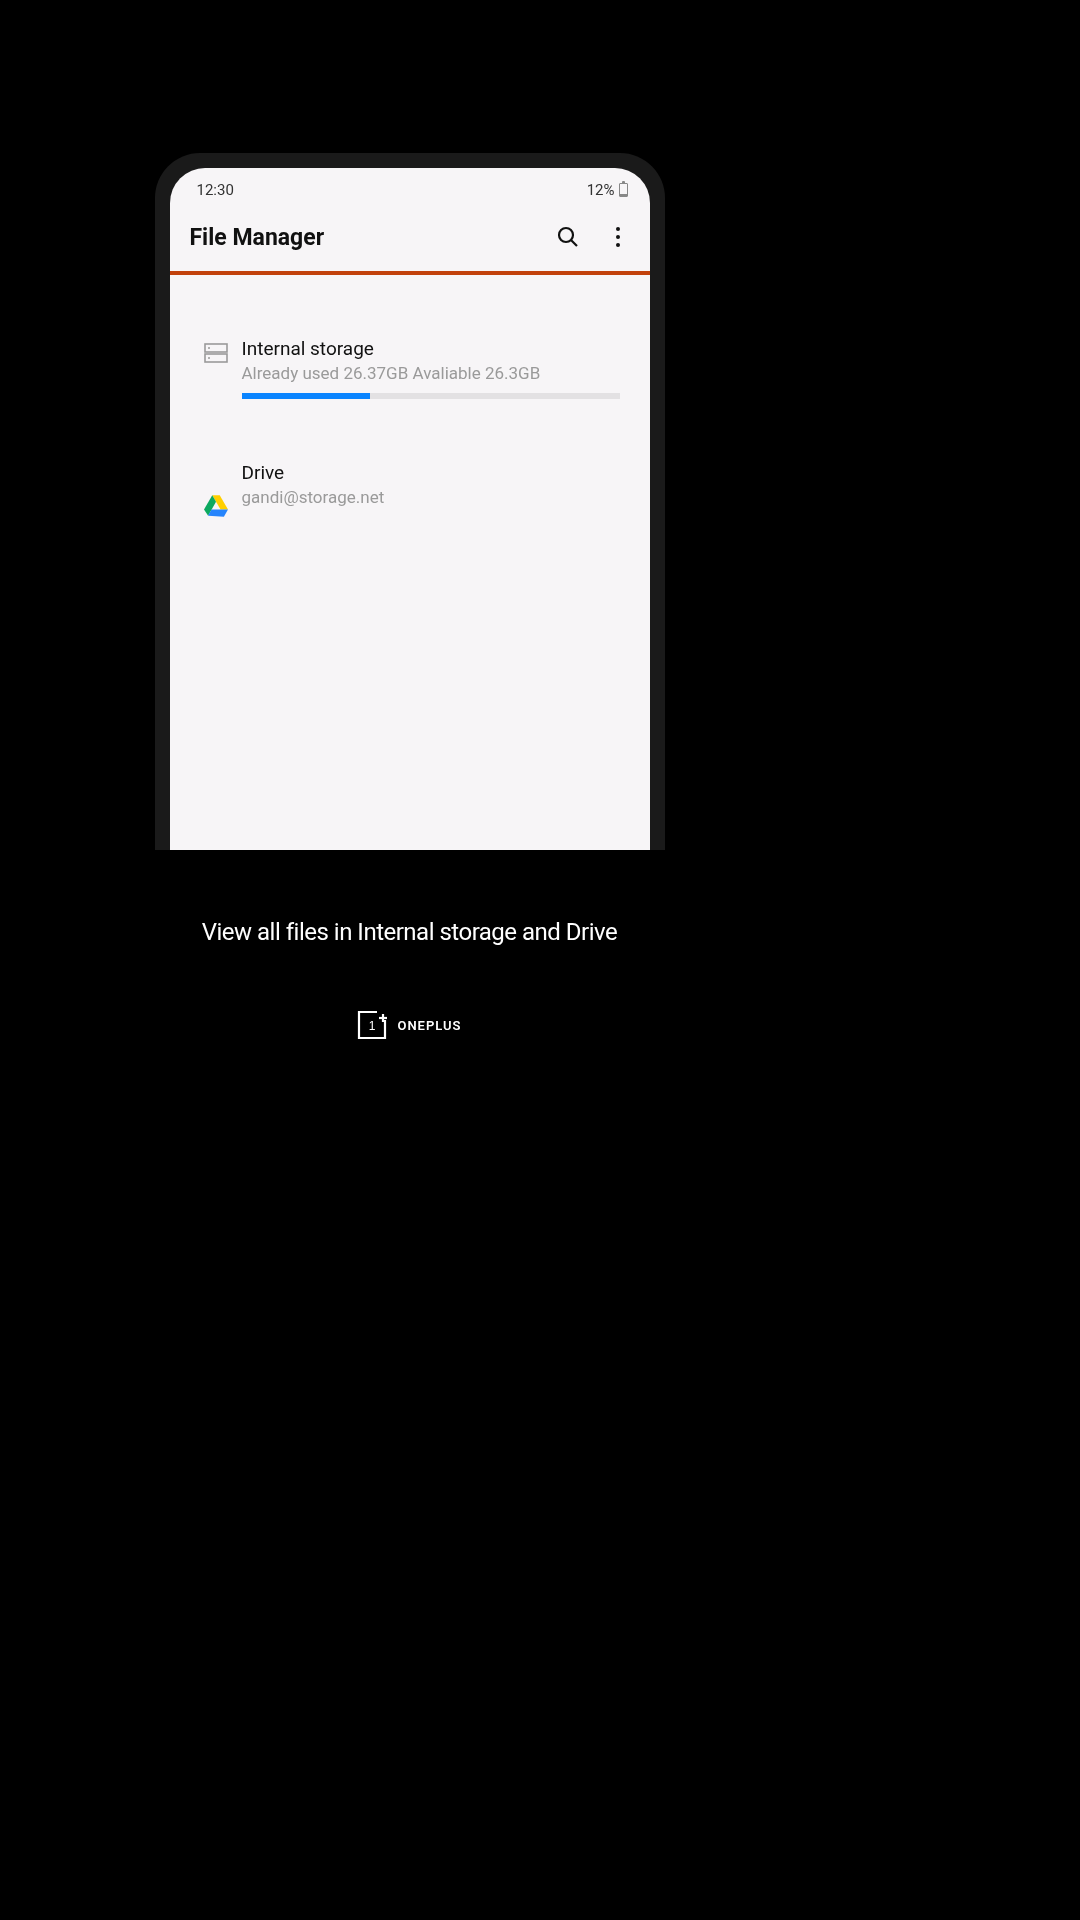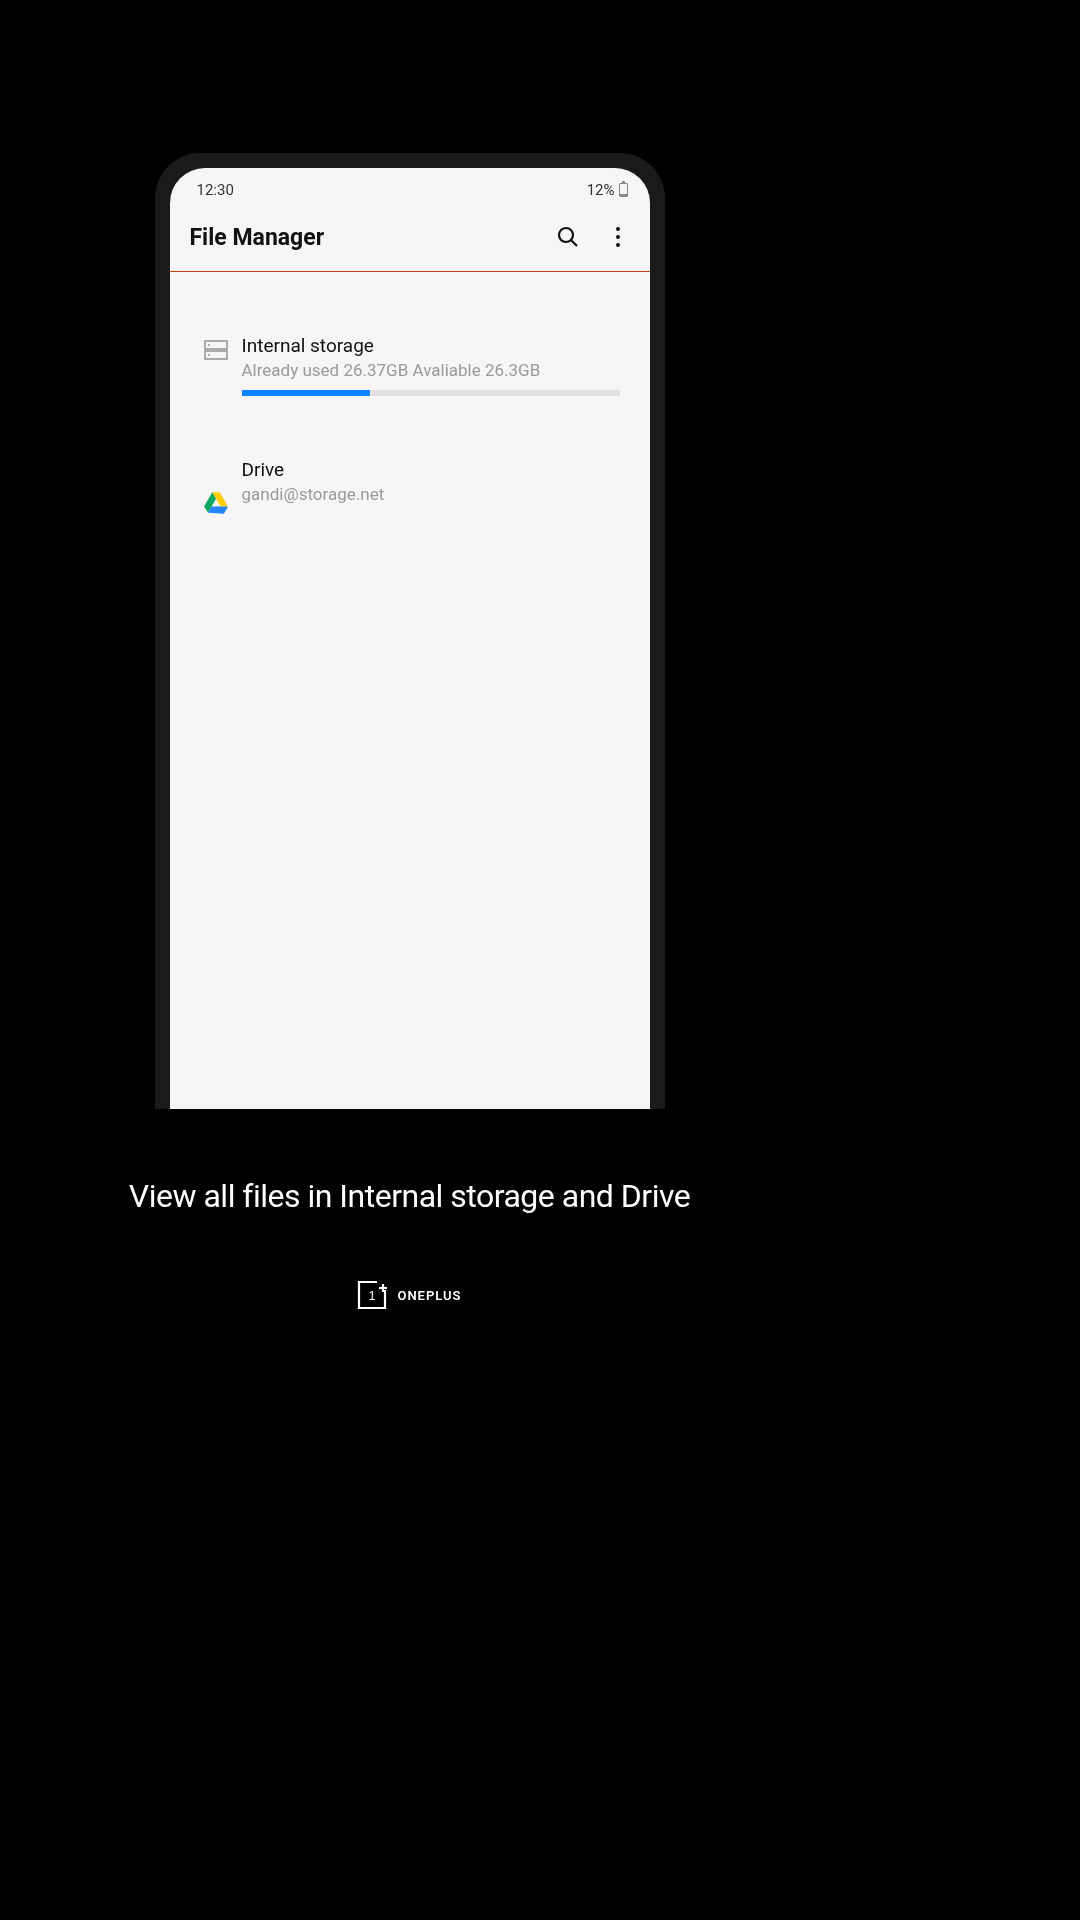--- a/index.html
+++ b/index.html
@@ -11,21 +11,21 @@
     flex-direction: column;
     align-items: center;
     width: 819px;
     height: 1456px;
     overflow: hidden;
   }
 
   .phone-frame {
     margin-top: 153px;
     width: 510px;
-    height: 956px;
+    height: 697px;
     background: #1a1a1a;
     border-radius: 45px 45px 0 0;
     padding: 15px 15px 0 15px;
     overflow: hidden;
   }
 
   .phone-screen {
     width: 100%;
     height: 100%;
     background: #f7f5f7;
@@ -74,21 +74,21 @@
     right: 0;
     height: 20%;
     background: #888;
   }
 
   .app-header {
     display: flex;
     align-items: center;
     justify-content: space-between;
     padding: 14px 18px 18px 20px;
-    border-bottom: 1px solid #c2410c;
+    border-bottom: 4px solid #c2410c;
   }
   .app-title {
     font-size: 23px;
     font-weight: 700;
     color: #111;
   }
   .header-actions {
     display: flex;
     align-items: center;
     gap: 20px;
@@ -158,21 +158,21 @@
 
   
   .drive-icon {
     width: 24px;
     height: 22px;
     position: relative;
   }
 
   .caption {
     color: #fff;
-    font-size: 32px;
+    font-size: 24px;
     text-align: right;
     margin-top: 66px;
     line-height: 1.35;
     letter-spacing: -0.5px;
     max-width: 600px;
   }
 
   .brand {
     margin-top: 62px;
     display: flex;

